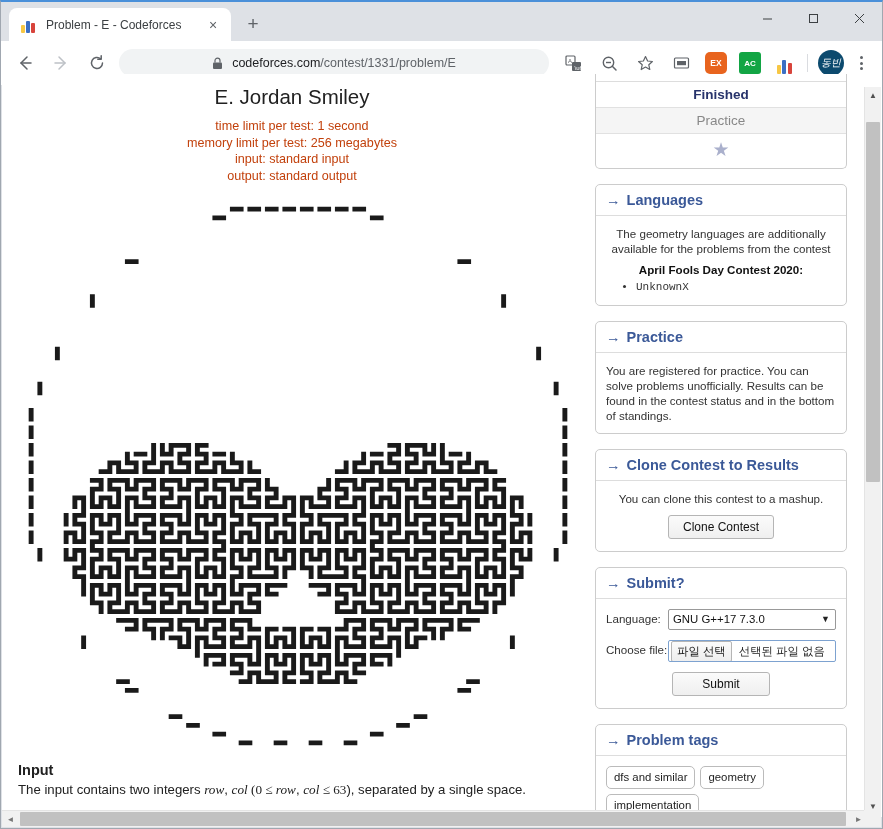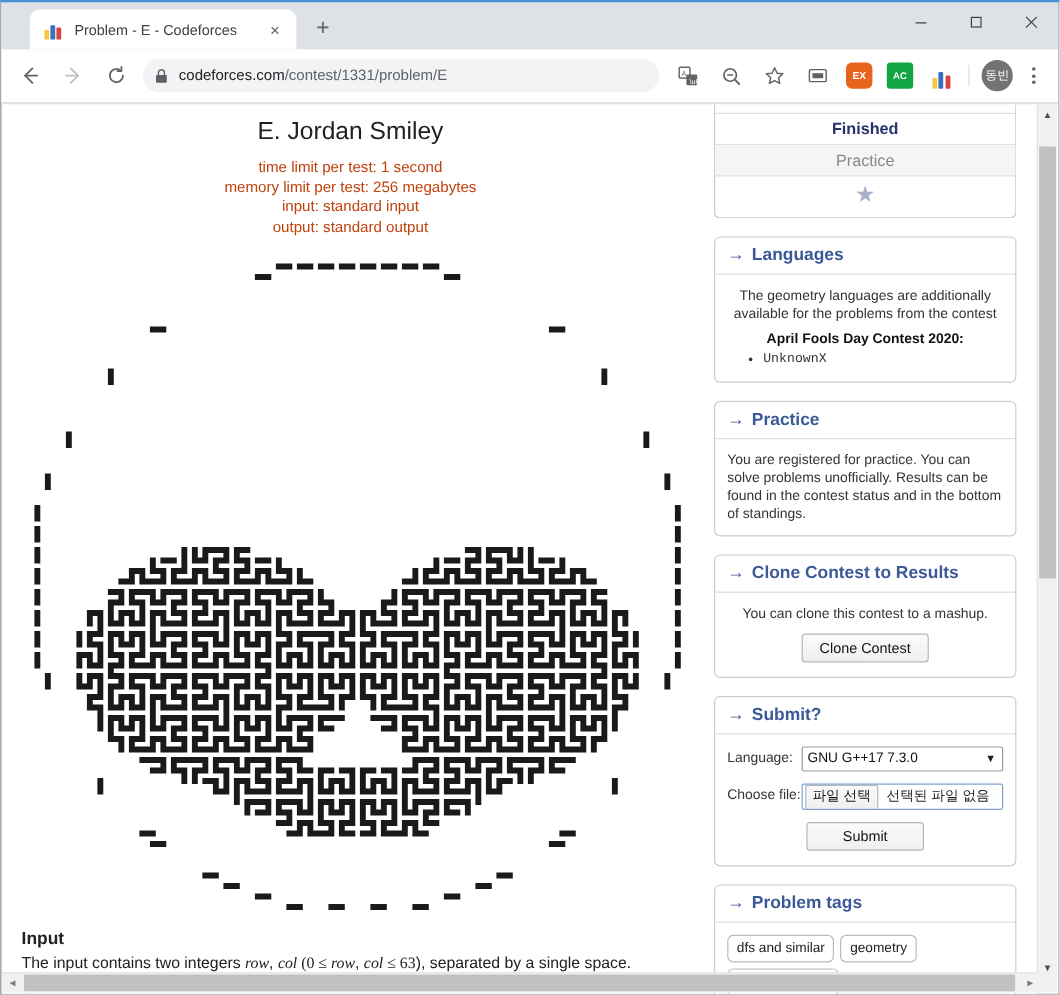--- a/index.html
+++ b/index.html
@@ -22,21 +22,21 @@
     overflow: hidden;
   }
 
   
   #tabstrip {
     height: 39px;
     background: #dee1e6;
     position: relative;
     display: flex;
     align-items: flex-end;
-    padding-left: 24px;
+    padding-left: 8px;
   }
   .tab {
     display: flex; align-items: center;
     height: 33px;
     background: #ffffff;
     border-radius: 8px 8px 0 0;
     padding: 0 8px 0 12px;
     min-width: 222px;
     position: relative;
     box-shadow: 0 0 0 0 transparent;
@@ -109,20 +109,21 @@
   #omnibox {
     flex: 1;
     height: 28px;
     background: #f1f3f4;
     border-radius: 14px;
     display: flex;
     align-items: center;
     padding: 0 10px;
     margin: 0 6px 0 4px;
     min-width: 0;
+    justify-content: center;
   }
   #omnibox .lock { margin-right: 9px; display:flex; color:#5f6368; flex:none;}
   #omnibox .url {
     font-size: 12.5px;
     color: #202124;
     white-space: nowrap;
     overflow: hidden;
     text-overflow: ellipsis;
   }
   #omnibox .url .host { color: #202124; }
@@ -141,36 +142,36 @@
   .ext-cf {
     display: flex; align-items: flex-end; gap: 1.5px; background: none;
   }
   .ext-cf i { display:block; width:4px; border-radius:1px;}
   .ext-cf i:nth-child(1){height:9px;background:#f7c744;}
   .ext-cf i:nth-child(2){height:14px;background:#3b6fc4;}
   .ext-cf i:nth-child(3){height:11px;background:#d8443c;}
   .tb-sep { width:1px; height:18px; background:#dadce0; margin: 0 6px; flex:none;}
   #avatar {
     width: 26px; height: 26px; border-radius: 50%;
-    background: #737373;
+    background: #0c4a6e;
     color: #fff; font-size: 10px;
     display: flex; align-items: center; justify-content: center;
-    margin: 0 4px; flex: none;
+    margin: 0 4px; flex: none; font-style: italic;
   }
   #menu-dots {
     width: 26px; height: 30px;
     display: flex; flex-direction: column; align-items: center; justify-content: center;
     gap: 2.5px; flex: none; margin-right: 2px;
   }
   #menu-dots span { width: 3px; height: 3px; border-radius: 50%; background: #5f6368; display:block;}
 
   
   #viewport {
     position: absolute;
-    left: 1px; top: 85px;
+    left: 1px; top: 72px;
     width: 880px; height: 743px;
     background: #ffffff;
     overflow: hidden;
   }
   #page {
     position: absolute;
     left: 0; top: 0;
     width: 862px;
     height: 743px;
     background: #ffffff;

